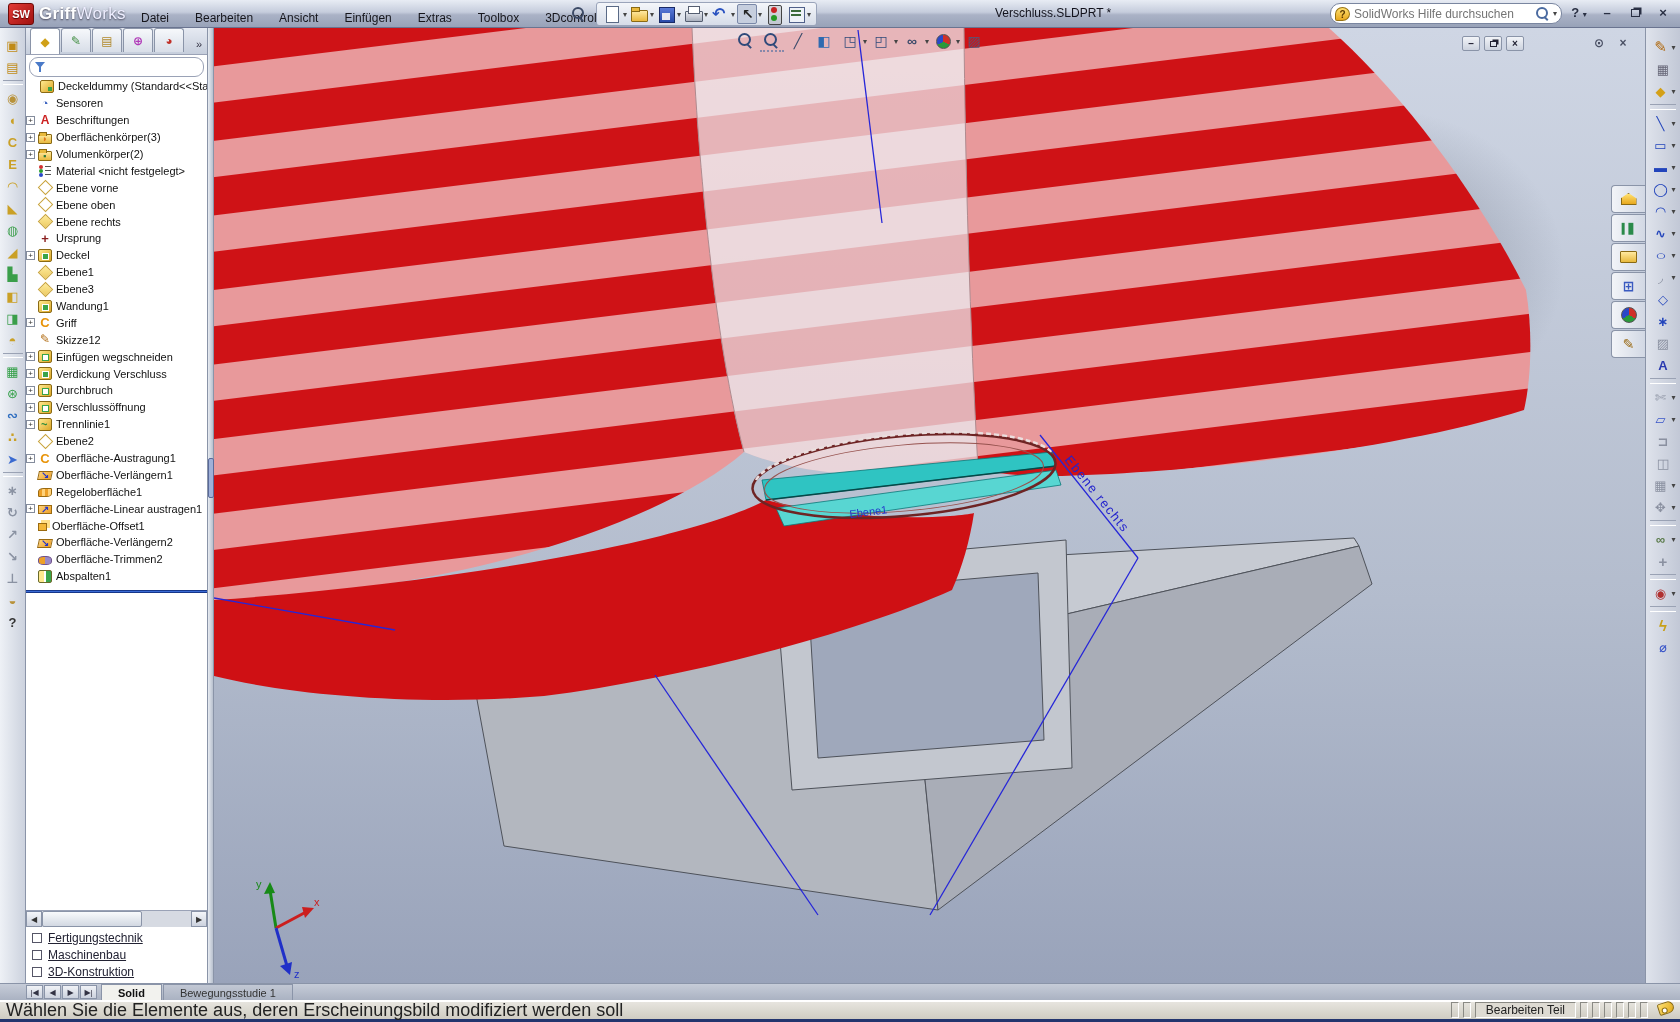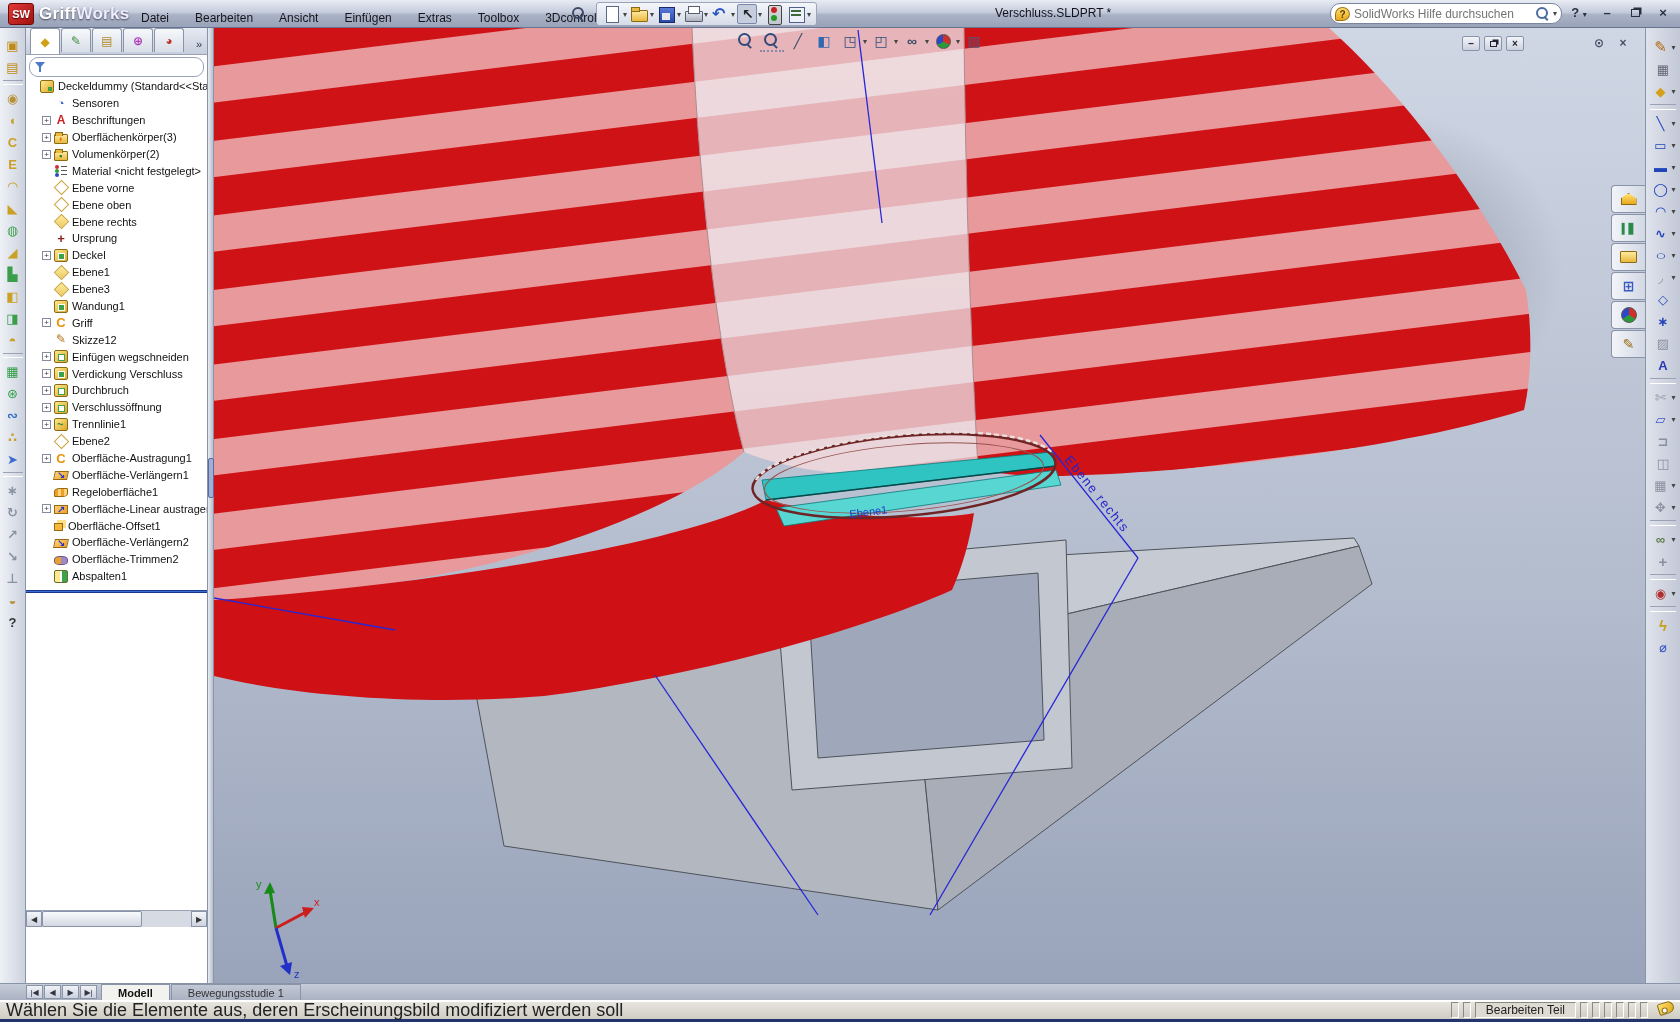--- a/index.html
+++ b/index.html
@@ -7,21 +7,21 @@
 body { font-family:"Liberation Sans","DejaVu Sans",sans-serif; font-size:12px; color:#1a1a1a; }
 .app { position:relative; width:1680px; height:1022px; background:#c3cad6; }
 
 
 .titlebar { position:absolute; top:0; left:0; width:1680px; height:28px;
   background:linear-gradient(#e8ecf4 0%, #c5ccdc 45%, #aab2c6 55%, #98a2b8 100%);
   border-bottom:1px solid #6a7490; }
 .logo { position:absolute; left:8px; top:3px; display:flex; align-items:center; gap:5px; }
 .sw-badge { width:26px; height:22px; background:linear-gradient(135deg,#e23a36,#a01210); border:1px solid #6d0a08; border-radius:3px; color:#fff; font-weight:bold; font-size:11px; display:flex; align-items:center; justify-content:center; text-shadow:0 1px 1px #500; }
 .app-name { font-size:17px; color:#fff; text-shadow:0 1px 2px #445; letter-spacing:.3px; }
-.app-name b { font-weight:bold; } .app-name span { font-weight:bold; color:#eef; }
+.app-name b { font-weight:bold; } .app-name span { font-weight:normal; color:#eef; }
 .menubar { position:absolute; left:128px; top:0; height:36px; display:flex; align-items:center; }
 .menu-item { padding:0 13px; height:27px; line-height:27px; color:#16161c; cursor:default; }
 .tb-search-glyph { position:absolute; left:568px; top:4px; width:20px; height:20px; }
 .tb-search-glyph::before { content:""; position:absolute; left:4px; top:3px; width:8px; height:8px; border:2px solid #3c4a66; border-radius:50%; }
 .tb-search-glyph::after { content:""; position:absolute; left:12px; top:12px; width:2px; height:6px; background:#3c4a66; transform:rotate(-45deg); }
 .tbar { position:absolute; left:596px; top:2px; display:flex; align-items:center; height:24px; background:linear-gradient(#f4f6fa,#d6dce8); border:1px solid #9aa4ba; border-radius:3px; padding:0 4px; }
 .tb-item { display:flex; align-items:center; margin:0 1px; }
 .tb-btn { width:20px; height:20px; position:relative; display:inline-block; }
 .tb-btn[data-pressed="true"] { background:#c6cede; border:1px solid #7a88a8; border-radius:2px; }
 .crt { font-size:8px; color:#444; margin-left:1px; }
@@ -96,21 +96,21 @@
 .fm-tab[data-icon="configurationmanager"]::before{content:"▤";color:#b0882a}
 .fm-tab[data-icon="dimxpertmanager"]::before{content:"⊕";color:#b03ab8;font-weight:bold}
 .fm-tab[data-icon="displaymanager"]::before{content:"◕";color:#c03028}
 .fm-overflow { margin-left:auto; font-size:11px; color:#334; padding:0 3px 4px 0; }
 .fm-filter { height:20px; margin:2px 3px; border:1px solid #9aa2b6; border-radius:9px; background:#fff; display:flex; align-items:center; padding:0 4px; }
 .funnel { width:12px; height:12px; position:relative; }
 .funnel::before { content:""; position:absolute; left:1px; top:1px; border-left:5px solid transparent; border-right:5px solid transparent; border-top:6px solid #4a7ac8; }
 .funnel::after { content:""; position:absolute; left:5px; top:6px; width:2px; height:5px; background:#4a7ac8; }
 .fm-filter input { flex:1; border:none; outline:none; font-size:11px; background:transparent; font-family:inherit; }
 .tree { position:absolute; top:50px; left:0; right:0; }
-.trow { height:16.9px; display:flex; align-items:center; padding-left:16px; white-space:nowrap; overflow:hidden; }
+.trow { height:16.9px; display:flex; align-items:center; white-space:nowrap; overflow:hidden; }
 .trow[data-root="true"] { padding-left:2px; }
 .texp { width:9px; height:9px; border:1px solid #848c9c; background:#fff; font-size:8px; line-height:7px; text-align:center; color:#333; margin-right:3px; flex:none; visibility:hidden; }
 .texp[data-exp="plus"] { visibility:visible; }
 .texp[data-exp="plus"]::before { content:"+"; }
 .ticon { width:14px; height:13px; flex:none; margin-right:4px; position:relative; display:inline-block; font-size:11px; line-height:13px; text-align:center; }
 .tlabel { font-size:11px; color:#111; }
 
 .ticon[data-icon="part"]{background:linear-gradient(135deg,#ffe98e,#dca728);border:1px solid #8a6a14;border-radius:2px}
 .ticon[data-icon="part"]::after{content:"";position:absolute;right:1px;bottom:1px;width:4px;height:4px;background:#3aa44a}
 .ticon[data-icon="sensors"]::before{content:"◔";color:#3a62c0;font-weight:bold}
@@ -550,20 +550,37 @@
           </div>
         <div class="rollback"></div>
       </div>
       <div class="hscroll">
         <span class="sb-btn">◀</span>
         <span class="sb-track">
             <span class="sb-thumb"></span>
           </span>
         <span class="sb-btn">▶</span>
       </div>
+      <div class="pl-box">
+
+          <div class="pl-row">
+            <span class="pl-cb"></span>
+            <span class="pl-label">Fertigungstechnik</span>
+          </div>
+
+          <div class="pl-row">
+            <span class="pl-cb"></span>
+            <span class="pl-label">Maschinenbau</span>
+          </div>
+
+          <div class="pl-row">
+            <span class="pl-cb"></span>
+            <span class="pl-label">3D-Konstruktion</span>
+          </div>
+        </div>
     </div>
 
     <div class="splitter">
       <span class="split-handle"></span>
     </div>
 
     <div class="viewport">
       <svg class="gfx" viewBox="0 0 1431 955">
         <defs>
           <linearGradient id="bgg" x1="0" y1="0" x2="0" y2="1">
@@ -873,21 +890,21 @@
     <span class="lpad"></span>
     <span class="navbtns">
 
     <span class="navb">|◀</span>
         <span class="navb">◀</span>
         <span class="navb">▶</span>
         <span class="navb">▶|</span>
       </span>
     <span style="display:flex">
 
-    <span class="doc-tab" data-active="true">Modell</span>
+    <span class="doc-tab" data-active="true">Solid</span>
         <span class="doc-tab" data-active="false">Bewegungsstudie 1</span>
       </span>
   </div>
 
   <div class="statusbar">
     <span class="status-msg">Wählen Sie die Elemente aus, deren Erscheinungsbild modifiziert werden soll</span>
     <span class="sb-right">
       <span class="sb-cell thin"></span>
         <span class="sb-cell thin"></span>
       <span class="sb-cell mode">Bearbeiten Teil</span>

